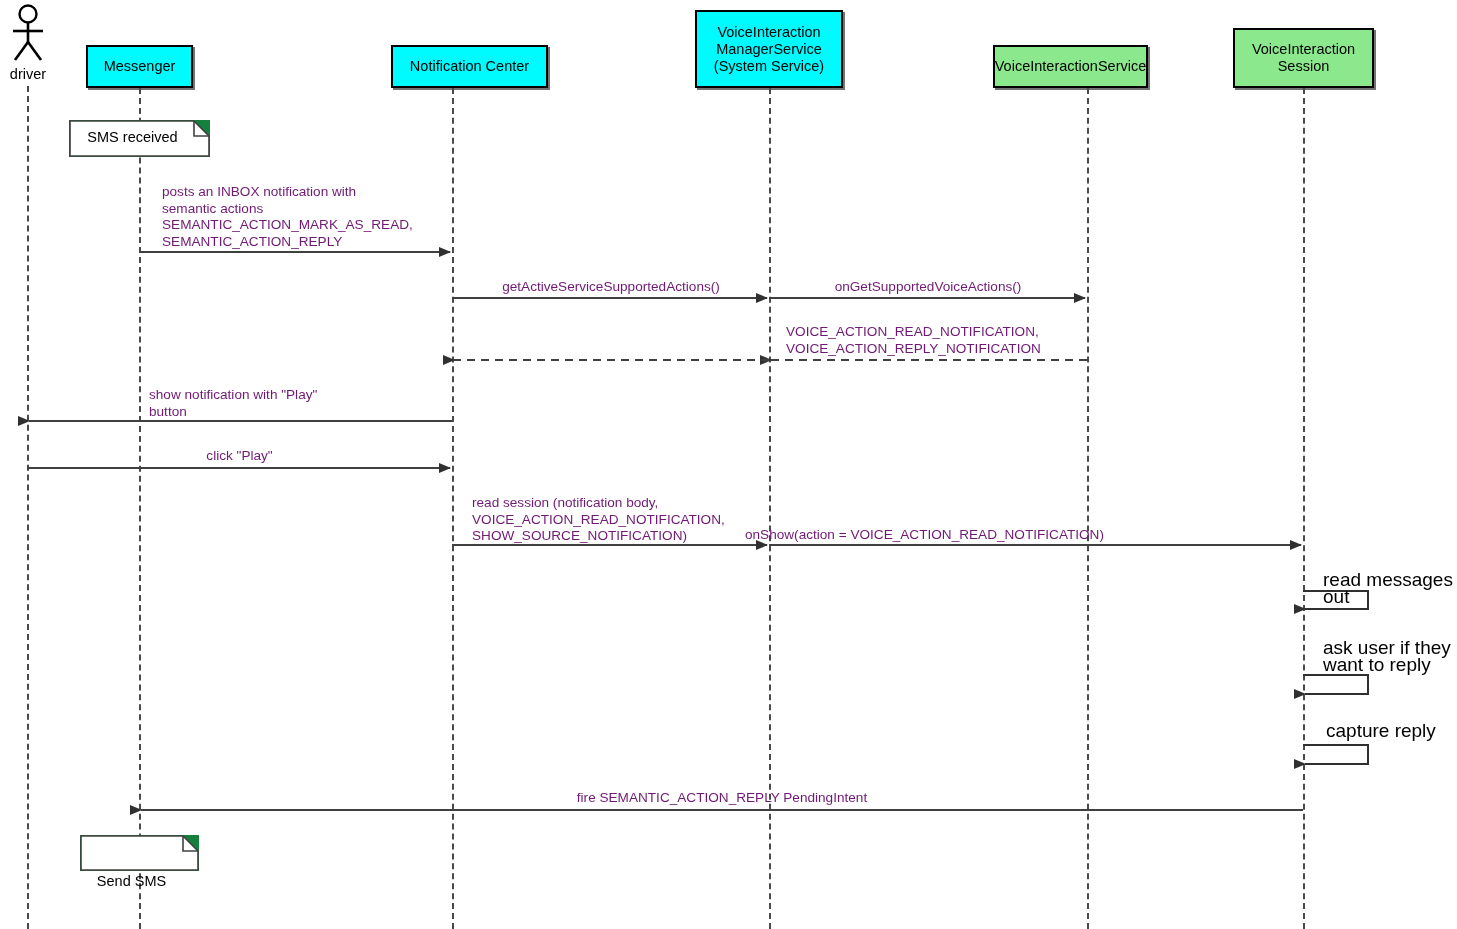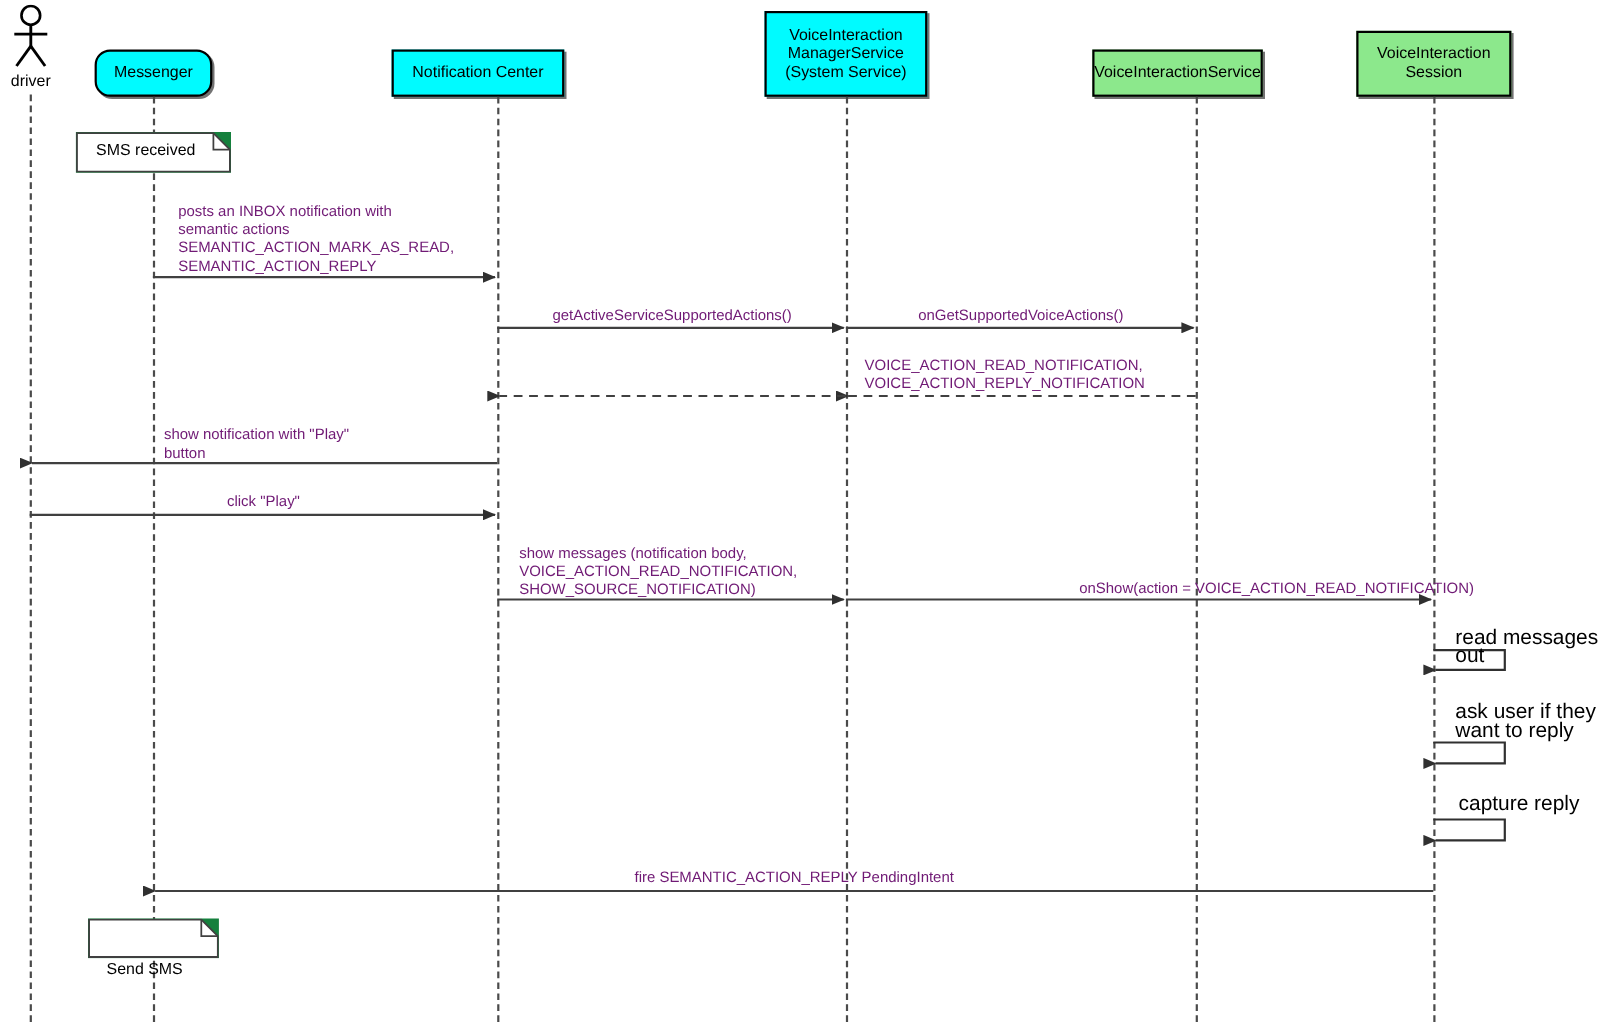--- a/index.html
+++ b/index.html
@@ -101,26 +101,26 @@
       <circle cx="24" cy="10" r="8.5" fill="#ffffff" stroke="#000" stroke-width="2.4"></circle>
       <line x1="24" y1="19" x2="24" y2="40" stroke="#000" stroke-width="2.6"></line>
       <line x1="9" y1="27" x2="39" y2="27" stroke="#000" stroke-width="2.6"></line>
       <line x1="24" y1="38" x2="11" y2="56" stroke="#000" stroke-width="2.6"></line>
       <line x1="24" y1="38" x2="37" y2="56" stroke="#000" stroke-width="2.6"></line>
     </svg>
   </div>
   <div class="actor-label" style="left:0px;top:66px;width:56px;">driver</div>
   <div class="lifeline" style="left:27px;top:86px;height:843px;"></div>
 
-  <div class="participant p-cyan" style="left:86px;top:45px;width:107px;height:43px;border-radius:14px;">
+  <div class="participant p-cyan" style="left:86px;top:45px;width:107px;height:43px;">
     <span>Messenger</span>
   </div>
   <div class="lifeline" style="left:139px;top:88px;height:841px;"></div>
 
-  <div class="participant p-cyan" style="left:356px;top:45px;width:157px;height:43px;">
+  <div class="participant p-cyan" style="left:391px;top:45px;width:157px;height:43px;">
     <span>Notification Center</span>
   </div>
   <div class="lifeline" style="left:452px;top:88px;height:841px;"></div>
 
   <div class="participant p-cyan" style="left:695px;top:10px;width:148px;height:78px;">
     <span>VoiceInteraction
 ManagerService
 (System Service)</span>
   </div>
   <div class="lifeline" style="left:769px;top:88px;height:841px;"></div>
@@ -199,25 +199,25 @@
   <div class="msg-label" style="left:769px;top:279px;width:318px;text-align:center;">onGetSupportedVoiceActions()</div>
 
   <div class="msg-label" style="left:786px;top:324px;width:300px;">VOICE_ACTION_READ_NOTIFICATION,
 VOICE_ACTION_REPLY_NOTIFICATION</div>
 
   <div class="msg-label" style="left:149px;top:387px;width:300px;">show notification with "Play"
 button</div>
 
   <div class="msg-label" style="left:27px;top:448px;width:425px;text-align:center;">click "Play"</div>
 
-  <div class="msg-label" style="left:472px;top:495px;width:300px;">show messages (notification body,
+  <div class="msg-label" style="left:472px;top:495px;width:300px;">read session (notification body,
 VOICE_ACTION_READ_NOTIFICATION,
 SHOW_SOURCE_NOTIFICATION)</div>
 
-  <div class="msg-label" style="left:806px;top:527px;width:534px;text-align:right;">onShow(action = VOICE_ACTION_READ_NOTIFICATION)</div>
+  <div class="msg-label" style="left:745px;top:527px;width:534px;text-align:left;">onShow(action = VOICE_ACTION_READ_NOTIFICATION)</div>
 
   <div class="msg-label" style="left:141px;top:790px;width:1162px;text-align:center;">fire SEMANTIC_ACTION_REPLY PendingIntent</div>
 
   <div class="self-label" style="left:1323px;top:572px;width:134px;">read messages out</div>
 
   <div class="self-label" style="left:1323px;top:640px;width:134px;">ask user if they
 want to reply</div>
 
   <div class="self-label" style="left:1326px;top:723px;width:134px;">capture reply</div>
 

